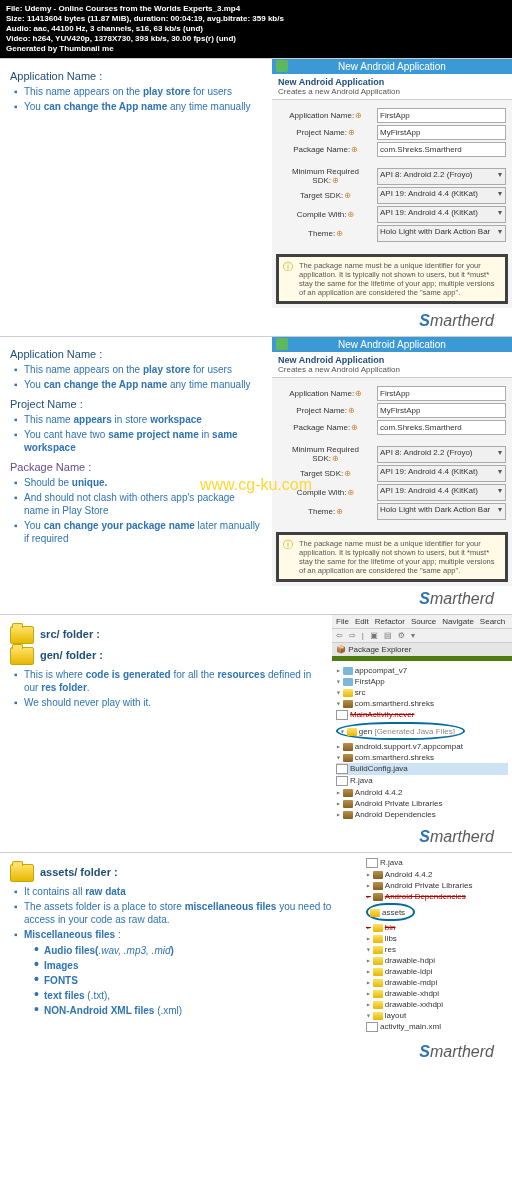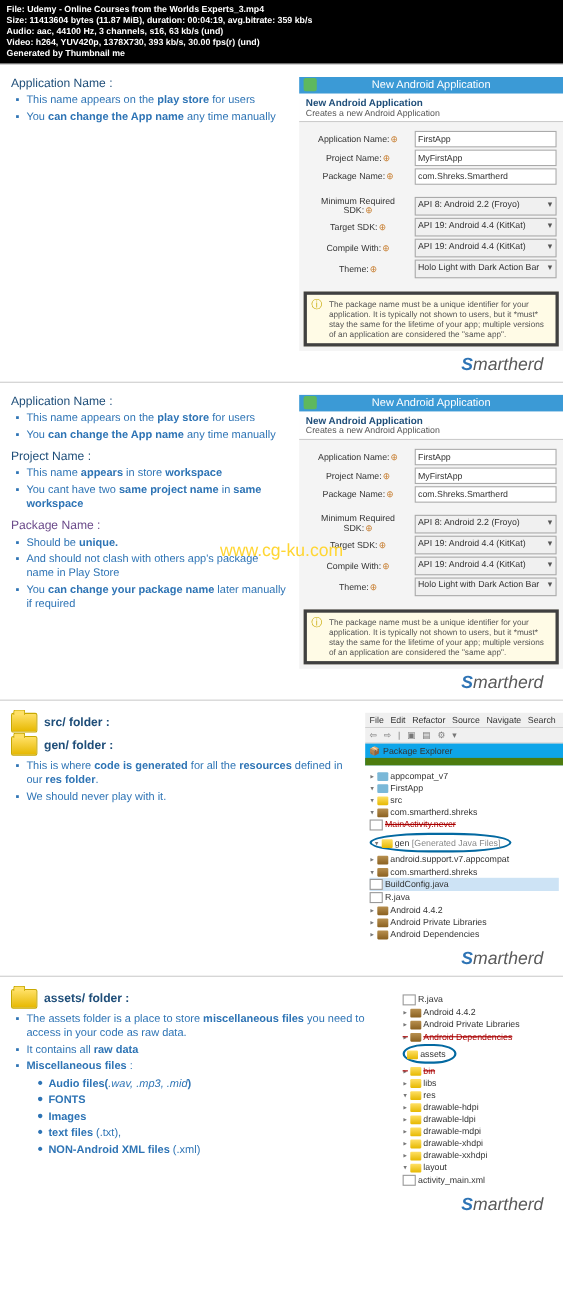--- a/index.html
+++ b/index.html
@@ -1,20 +1,20 @@
 <!DOCTYPE html>
 <html><head>
 <meta charset="utf-8">
 <style>
 body { margin:0; font-family:Arial,sans-serif; font-size:10px; background:#fff; width:512px; }
 .header { background:#000; color:#fff; padding:4px 6px; font-size:8px; font-weight:bold; line-height:1.25; }
 .slide { background:#fff; position:relative; border-top:1px solid #ccc; }
 .slide-body { display:flex; }
 .left-col { padding:8px 10px; flex:1; }
-.right-col { width:240px; background:#f4f4f4;margin-top:11px; }
+.right-col { width:240px; background:#f4f4f4; }
 .sec-title { color:#1f4e79; font-size:11px; margin:3px 0 2px; font-weight:normal; }
 .sec-title.purple { color:#6b4a8a; }
 ul.b { list-style:none; padding:0; margin:2px 0 6px 0; }
 ul.b li { color:#2e74b5; font-size:10px; padding:1px 0 1px 14px; position:relative; line-height:1.3; }
 ul.b li:before { content:"▪"; color:#2e74b5; position:absolute; left:4px; }
 ul.b.sub li:before { content:"•"; font-size:14px; top:-3px; }
 .bold { font-weight:bold; }
 .watermark { position:absolute; color:#ffd633; font-size:16px; font-weight:normal; left:50%; transform:translateX(-50%); top:50%; }
 .brand { text-align:right; padding:4px 18px 6px; }
 .brand-txt { color:#5a5a5a; font-size:16px; font-style:italic; }
@@ -30,21 +30,21 @@
 .frm-row .sup { color:#c77d2e; margin-left:1px; }
 .inp { flex:1; border:1px solid #aaa; background:#fff; padding:1px 2px; font-size:8px; height:11px; line-height:11px; }
 .sel { flex:1; border:1px solid #aaa; background:#f0f0f0; padding:1px 2px; font-size:8px; height:13px; position:relative; }
 .sel:after { content:"▾"; position:absolute; right:3px; color:#555; }
 .info-box { background:#fffbe6; border:3px solid #404040; margin:4px; padding:4px 4px 4px 20px; font-size:7.5px; color:#555; position:relative; line-height:1.2; }
 .info-box:before { content:"ⓘ"; position:absolute; left:4px; top:4px; color:#c7a800; font-size:10px; }
 .folder-icon { display:inline-block; width:22px; height:16px; background:linear-gradient(#ffe066,#e6b800); border:1px solid #c7a800; border-radius:2px; vertical-align:middle; margin-right:6px; position:relative; }
 .folder-icon:before { content:""; position:absolute; top:-4px; left:1px; width:9px; height:4px; background:#ffe066; border:1px solid #c7a800; border-bottom:none; border-radius:2px 2px 0 0; }
 .menu-bar { background:#f0f0f0; font-size:8px; color:#333; padding:2px 4px; border-bottom:1px solid #ccc; }
 .menu-bar span { margin-right:6px; }
-.pe-title { background:#0ea5e9; font-size:8px; padding:2px 4px; color:#333; border-bottom:7px solid #4d7c0f; }
+.pe-title { background:#e5e5e5; font-size:8px; padding:2px 4px; color:#333; border-bottom:5px solid #4d7c0f; }
 .toolbar { background:#f0f0f0; font-size:8px; padding:2px 4px; color:#777; border-bottom:1px solid #ccc; letter-spacing:2px; }
 .tree { font-size:8px; color:#333; padding:4px; background:#fff; }
 .tree .n { padding:1px 0; white-space:nowrap; }
 .ti { display:inline-block; width:10px; height:8px; vertical-align:middle; margin-right:2px; }
 .ti.pkg { background:linear-gradient(#b89050,#8a6020); border-radius:1px; }
 .ti.fld { background:linear-gradient(#ffe066,#e6b800); border-radius:1px; }
 .ti.cls { background:#7ab8d8; border-radius:1px; }
 .ti.j { background:#fff; border:1px solid #999; }
 .exp { color:#777; margin-right:2px; font-family:monospace; }
 .circ-red { border:2px solid #0369a1; border-radius:50%/60%; padding:3px 8px 2px 2px; display:inline-block; }
@@ -212,27 +212,27 @@
     </div>
   </div>
   <div class="brand"><span class="brand-txt"><span class="brand-s">S</span><span>martherd</span></span></div>
 </div>
 
 <div class="slide">
   <div class="slide-body">
     <div class="left-col" style="flex:1.6">
       <div class="sec-title"><span class="folder-icon"></span><span class="bold">assets/ folder :</span></div>
       <ul class="b">
+        <li><span>It contains all </span><span class="bold">raw data</span></li>
         <li><span>The assets folder is a place to store </span><span class="bold">miscellaneous files</span><span> you need to access in your code as raw data.</span></li>
-        <li><span>It contains all </span><span class="bold">raw data</span></li>
         <li><span class="bold">Miscellaneous files </span><span>:</span>
           <ul class="b sub" style="margin-left:6px">
             <li><span class="bold">Audio files(</span><i>.wav, .mp3, .mid</i><span class="bold">)</span></li>
+            <li class="bold">Images</li>
             <li class="bold">FONTS</li>
-            <li class="bold">Images</li>
             <li><span class="bold">text files </span><span>(.txt),</span></li>
             <li><span class="bold">NON-Android XML files </span><span>(.xml)</span></li>
           </ul>
         </li>
       </ul>
     </div>
     <div class="right-col" style="width:150px;background:#fff">
       <div class="tree">
         <div class="n indent2"><span class="ti j"></span><span>R.java</span></div>
         <div class="n"><span class="exp">▸</span><span class="ti pkg"></span><span>Android 4.4.2</span></div>

